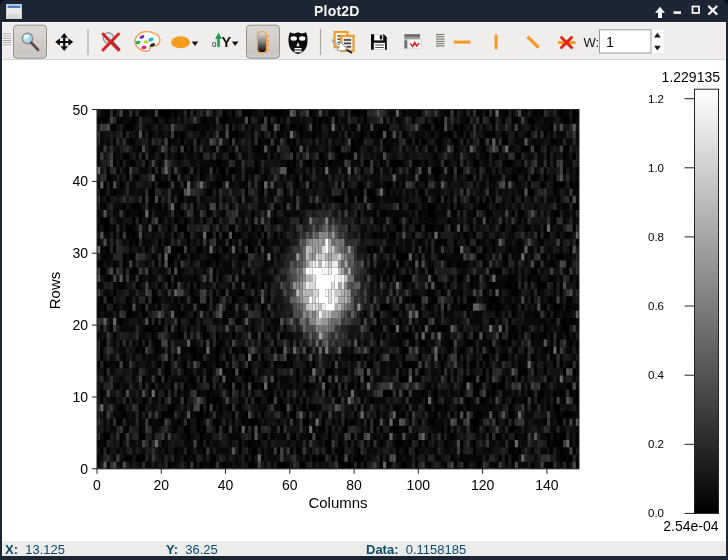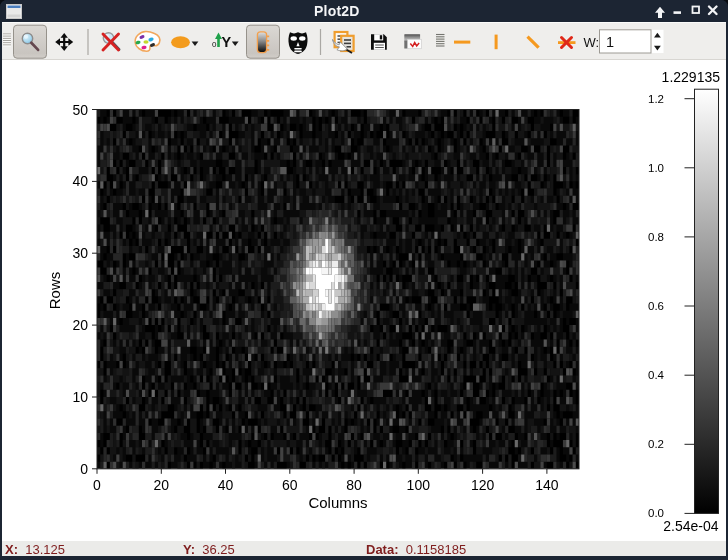--- a/index.html
+++ b/index.html
@@ -5,21 +5,21 @@
 font-family:"Liberation Sans",sans-serif;}
 #win{position:absolute;left:0;top:0;width:728px;height:560px;background:#1c2533;
 border-radius:7px 7px 0 0;overflow:hidden;}
 #titlebar{position:absolute;left:0;top:0;width:728px;height:22px;background:#1c2533;}
 #title-text{position:absolute;left:314px;top:3px;color:#f4f5f7;font-size:14px;font-weight:bold;
 letter-spacing:0.2px;}
 #toolbar-bg{position:absolute;left:2px;top:22px;width:724px;height:38px;background:#efeeec;
 border-top:1px solid #fbfbfa;box-sizing:border-box;border-bottom:1px solid #d8d6d2;}
 #central{position:absolute;left:2px;top:60px;width:724px;height:481px;background:#fff;}
 #statusbar{position:absolute;left:2px;top:541px;width:724px;height:15px;background:#ebebe9;
-font-size:13px;color:#7f1d1d;}
+font-size:13px;color:#0c4a6e;}
 #statusbar span{top:1px;white-space:pre;}
 </style></head>
 <body>
 <div id="win">
 <div id="titlebar">
 <svg width="17" height="16" style="position:absolute;left:6px;top:4px">
 <rect x="0.5" y="0.5" width="15" height="14" fill="#f2f2f2" stroke="#c9c9c9"></rect>
 <rect x="1.5" y="1.5" width="13" height="2.6" fill="#4a7ebf"></rect>
 <rect x="1.5" y="4.1" width="13" height="9.4" fill="#e9e9e9"></rect>
 <rect x="1.5" y="10.5" width="13" height="3" fill="#d5d5d5"></rect>
@@ -249,15 +249,15 @@
       </g>
       <text x="581.5" y="24.5" font-family="Liberation Sans, sans-serif" font-size="13px" fill="#111">W:</text>
       <rect x="597.5" y="7.8" width="64" height="23.2" fill="#fff"></rect>
 <rect x="597.5" y="7.8" width="51.5" height="23.2" fill="#fff" stroke="#9d9a94" stroke-width="1"></rect>
 <text x="604" y="24.6" font-family="Liberation Sans, sans-serif" font-size="14.5px" fill="#111">1</text>
 <path d="M652 15.5l3.4-4.8l3.4 4.8z" fill="#1a1a1a"></path>
 <path d="M652 23.8l3.4 4.8l3.4-4.8z" fill="#1a1a1a"></path>
 </svg>
 <div id="statusbar">
 <span style="position:absolute;left:3px"><b>X:</b>&nbsp; 13.125</span>
-<span style="position:absolute;left:181px"><b>Y:</b>&nbsp; 36.25</span>
+<span style="position:absolute;left:164px"><b>Y:</b>&nbsp; 36.25</span>
 <span style="position:absolute;left:364px"><b>Data:</b>&nbsp; 0.1158185</span>
 </div>
 </div>
 </body></html>

